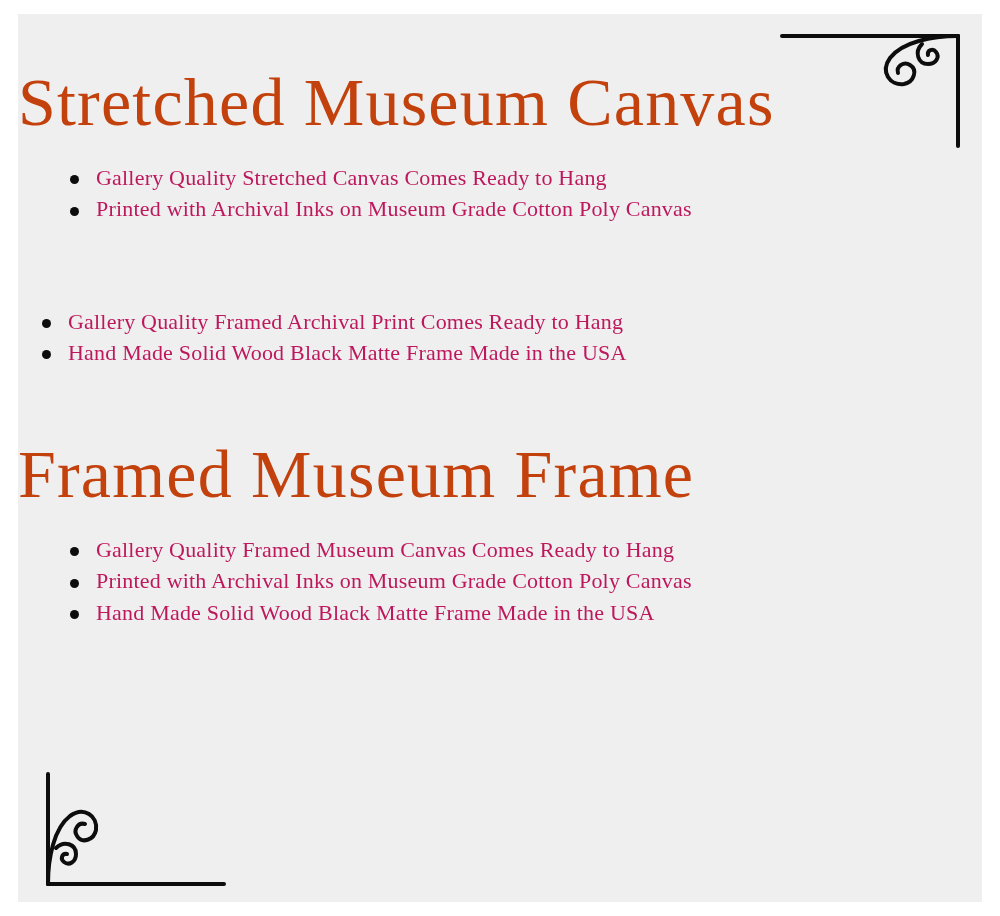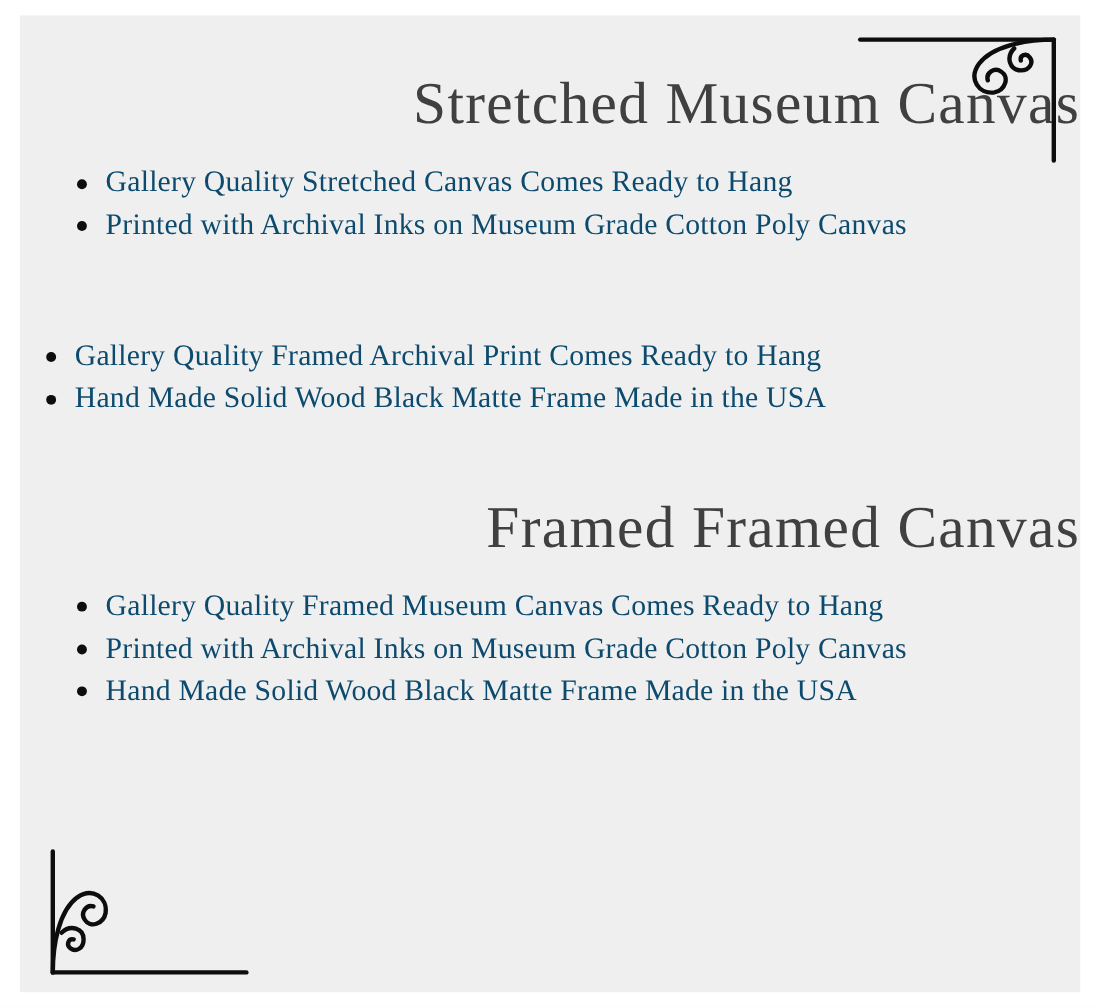--- a/index.html
+++ b/index.html
@@ -52,39 +52,39 @@
   .corner.bottom-left {
     bottom: 6px;
     left: 6px;
   }
   .corner svg { display: block; width: 100%; height: 100%; }
 
   .section {
     margin: 0;
   }
   .section-title {
-    text-align: right;
+    text-align: left;
     font-family: "Liberation Serif", "DejaVu Serif", serif;
     font-weight: normal;
-    font-size: 54px;
+    font-size: 68px;
     letter-spacing: 1.2px;
-    color: #404040;
+    color: #c2410c;
     margin: 0;
     line-height: 1.12;
   }
   .bullets {
     list-style: none;
     margin: 0;
     padding: 0 0 0 52px;
   }
   .bullets li {
     position: relative;
-    font-size: 27px;
+    font-size: 22px;
     line-height: 1.42;
-    color: #0c4a6e;
+    color: #be185d;
     padding-left: 26px;
     letter-spacing: 0.2px;
     white-space: nowrap;
   }
   .bullets li .dot {
     position: absolute;
     left: 0;
     top: 0.60em;
     width: 9px;
     height: 9px;
@@ -138,21 +138,21 @@
       </div>
 
       <div class="section" id="section-1">
         <ul class="bullets">
           <li><span class="dot"></span><span>Gallery Quality Framed Archival Print Comes Ready to Hang</span></li>
           <li><span class="dot"></span><span>Hand Made Solid Wood Black Matte Frame Made in the USA</span></li>
         </ul>
       </div>
 
       <div class="section" id="section-2">
-        <h2 class="section-title">Framed Framed Canvas</h2>
+        <h2 class="section-title">Framed Museum Frame</h2>
         <ul class="bullets">
           <li><span class="dot"></span><span>Gallery Quality Framed Museum Canvas Comes Ready to Hang</span></li>
           <li><span class="dot"></span><span>Printed with Archival Inks on Museum Grade Cotton Poly Canvas</span></li>
           <li><span class="dot"></span><span>Hand Made Solid Wood Black Matte Frame Made in the USA</span></li>
         </ul>
       </div>
 
     </div>
   </div>
 </div>

